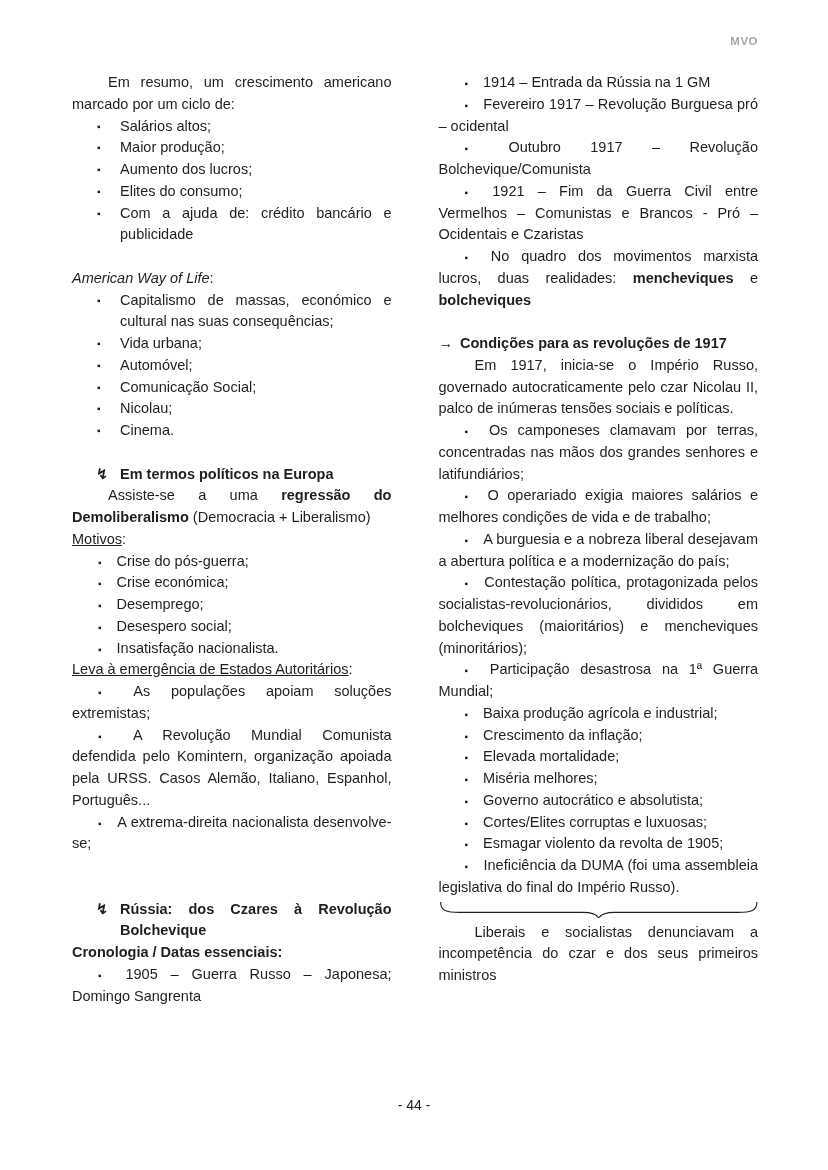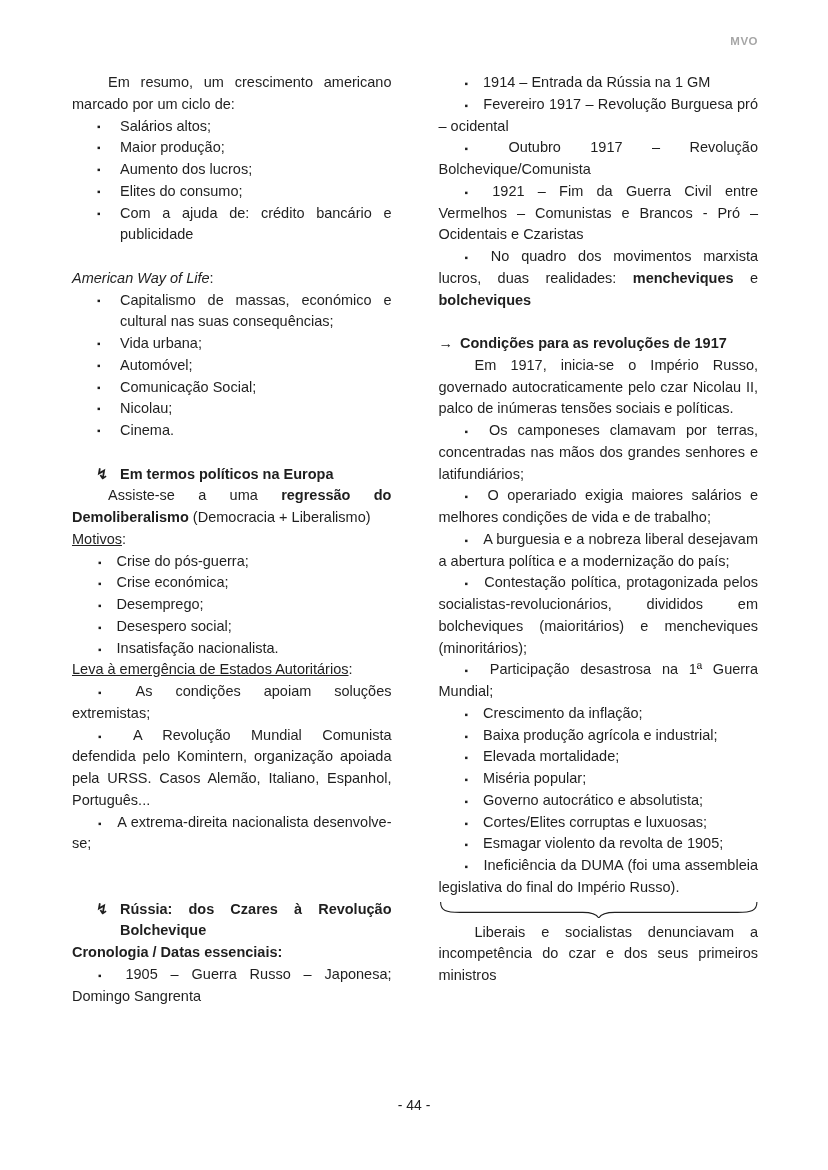--- a/index.html
+++ b/index.html
@@ -62,21 +62,21 @@
         <div style="height: 21.75px;"></div>
         <div class="heading h-hang"><span class="marker-abs">↯</span><span><span>Em termos políticos na Europa</span></span></div>
         <div class="para indent"><span>Assiste-se a uma </span><span style="font-weight: 700;">regressão do Demoliberalismo</span><span> (Democracia + Liberalismo)</span></div>
         <div class="para"><span style="text-decoration: underline;">Motivos</span><span>:</span></div>
         <div class="b-flush"><span class="bm">▪</span><span>Crise do pós-guerra;</span></div>
         <div class="b-flush"><span class="bm">▪</span><span>Crise económica;</span></div>
         <div class="b-flush"><span class="bm">▪</span><span>Desemprego;</span></div>
         <div class="b-flush"><span class="bm">▪</span><span>Desespero social;</span></div>
         <div class="b-flush"><span class="bm">▪</span><span>Insatisfação nacionalista.</span></div>
         <div class="para"><span style="text-decoration: underline;">Leva à emergência de Estados Autoritários</span><span>:</span></div>
-        <div class="b-flush"><span class="bm">▪</span><span>As condições apoiam soluções extremistas;</span></div>
+        <div class="b-flush"><span class="bm">▪</span><span>As populações apoiam soluções extremistas;</span></div>
         <div class="b-flush"><span class="bm">▪</span><span>A Revolução Mundial Comunista defendida pelo Komintern, organização apoiada pela URSS. Casos Alemão, Italiano, Espanhol, Português...</span></div>
         <div class="b-flush"><span class="bm">▪</span><span>A extrema-direita nacionalista desenvolve-se;</span></div>
         <div style="height: 43.5px;"></div>
         <div class="heading h-hang"><span class="marker-abs">↯</span><span><span>Rússia: dos Czares à Revolução Bolchevique</span></span></div>
         <div class="para"><span style="font-weight: 700;">Cronologia / Datas essenciais:</span></div>
         <div class="b-flush"><span class="bm">▪</span><span>1905 – Guerra Russo – Japonesa; Domingo Sangrenta</span></div>
       </div>
     <div class="col" id="col-right">
         <div class="b-flush"><span class="bm">▪</span><span>1914 – Entrada da Rússia na 1 GM</span></div>
         <div class="b-flush"><span class="bm">▪</span><span>Fevereiro 1917 – Revolução Burguesa pró – ocidental</span></div>
@@ -84,24 +84,24 @@
         <div class="b-flush"><span class="bm">▪</span><span>1921 – Fim da Guerra Civil entre Vermelhos – Comunistas e Brancos - Pró – Ocidentais e Czaristas</span></div>
         <div class="b-flush"><span class="bm">▪</span><span>No quadro dos movimentos marxista lucros, duas realidades: </span><span style="font-weight: 700;">mencheviques</span><span> e </span><span style="font-weight: 700;">bolcheviques</span></div>
         <div style="height: 21.75px;"></div>
         <div class="heading h-flat"><span class="marker-in">→</span><span><span>Condições para as revoluções de 1917</span></span></div>
         <div class="para indent"><span>Em 1917, inicia-se o Império Russo, governado autocraticamente pelo czar Nicolau II, palco de inúmeras tensões sociais e políticas.</span></div>
         <div class="b-flush"><span class="bm">▪</span><span>Os camponeses clamavam por terras, concentradas nas mãos dos grandes senhores e latifundiários;</span></div>
         <div class="b-flush"><span class="bm">▪</span><span>O operariado exigia maiores salários e melhores condições de vida e de trabalho;</span></div>
         <div class="b-flush"><span class="bm">▪</span><span>A burguesia e a nobreza liberal desejavam a abertura política e a modernização do país;</span></div>
         <div class="b-flush"><span class="bm">▪</span><span>Contestação política, protagonizada pelos socialistas-revolucionários, divididos em bolcheviques (maioritários) e mencheviques (minoritários);</span></div>
         <div class="b-flush"><span class="bm">▪</span><span>Participação desastrosa na 1ª Guerra Mundial;</span></div>
+        <div class="b-flush"><span class="bm">▪</span><span>Baixa produção agrícola e industrial;</span></div>
         <div class="b-flush"><span class="bm">▪</span><span>Crescimento da inflação;</span></div>
-        <div class="b-flush"><span class="bm">▪</span><span>Baixa produção agrícola e industrial;</span></div>
         <div class="b-flush"><span class="bm">▪</span><span>Elevada mortalidade;</span></div>
-        <div class="b-flush"><span class="bm">▪</span><span>Miséria popular;</span></div>
+        <div class="b-flush"><span class="bm">▪</span><span>Miséria melhores;</span></div>
         <div class="b-flush"><span class="bm">▪</span><span>Governo autocrático e absolutista;</span></div>
         <div class="b-flush"><span class="bm">▪</span><span>Cortes/Elites corruptas e luxuosas;</span></div>
         <div class="b-flush"><span class="bm">▪</span><span>Esmagar violento da revolta de 1905;</span></div>
         <div class="b-flush"><span class="bm">▪</span><span>Ineficiência da DUMA (foi uma assembleia legislativa do final do Império Russo).</span></div>
         <div class="brace">
           <svg viewBox="0 0 400 20" preserveAspectRatio="none" width="100%" height="16">
             <path d="M2,0 C2,11 9,13 26,13 L180,13 C192,13 197,15 200,20 C203,15 208,13 220,13 L374,13 C391,13 398,11 398,0" fill="none" stroke="#1f1f1f" stroke-width="1.4"></path>
           </svg>
         </div>
         <div class="para indent"><span>Liberais e socialistas denunciavam a incompetência do czar e dos seus primeiros ministros</span></div>

